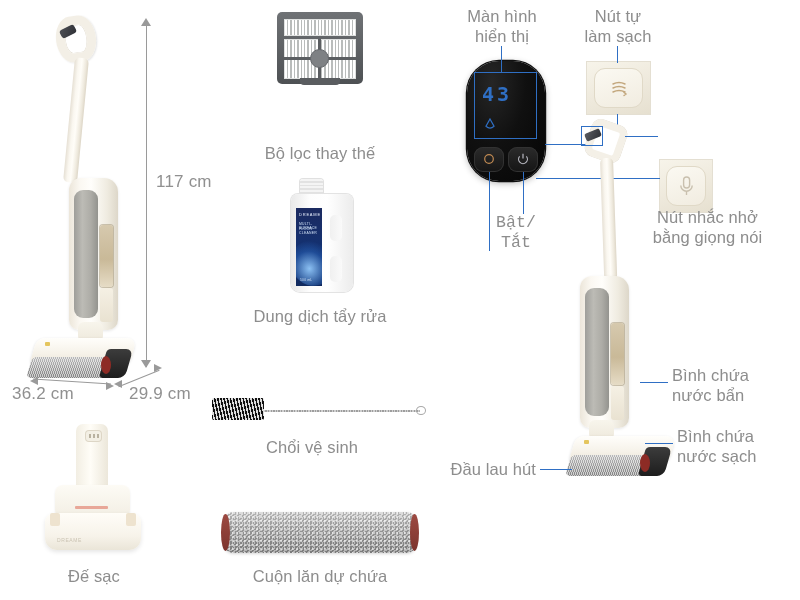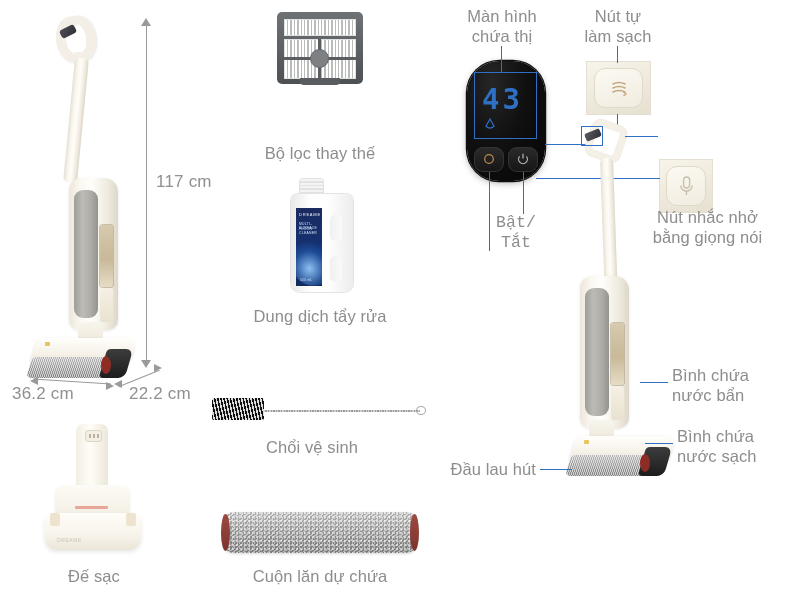--- a/index.html
+++ b/index.html
@@ -302,21 +302,21 @@
   <div class="art" style="left:141px;top:360px;width:0;height:0;border-left:5px solid transparent;border-right:5px solid transparent;border-top:8px solid #9a9a9a;"></div>
   <div class="dim" style="left:156px;top:172px;">117 cm</div>
 
   <div class="gln h" style="left:33px;top:381px;width:78px;transform:rotate(3.5deg);"></div>
   <div class="art" style="left:30px;top:377px;width:0;height:0;border-top:4.5px solid transparent;border-bottom:4.5px solid transparent;border-right:8px solid #9a9a9a;"></div>
   <div class="art" style="left:106px;top:382px;width:0;height:0;border-top:4.5px solid transparent;border-bottom:4.5px solid transparent;border-left:8px solid #9a9a9a;"></div>
   <div class="gln h" style="left:117px;top:378px;width:44px;transform:rotate(-22deg);"></div>
   <div class="art" style="left:114px;top:380px;width:0;height:0;border-top:4.5px solid transparent;border-bottom:4.5px solid transparent;border-right:8px solid #9a9a9a;"></div>
   <div class="art" style="left:154px;top:364px;width:0;height:0;border-top:4.5px solid transparent;border-bottom:4.5px solid transparent;border-left:8px solid #9a9a9a;"></div>
   <div class="dim" style="left:12px;top:384px;">36.2 cm</div>
-  <div class="dim" style="left:129px;top:384px;">22.2 cm</div>
+  <div class="dim" style="left:129px;top:384px;">29.9 cm</div>
 
   <div>
     <div class="flt-frame art" style="left:277px;top:12px;width:86px;height:72px;"></div>
     <div class="flt-inner art" style="left:284px;top:19px;width:72px;height:17px;"></div>
     <div class="flt-pleat art" style="left:285px;top:20px;width:70px;height:15px;"></div>
     <div class="flt-inner art" style="left:284px;top:39px;width:72px;height:40px;"></div>
     <div class="flt-pleat art" style="left:285px;top:40px;width:70px;height:38px;"></div>
     <div class="flt-bar art" style="left:284px;top:57px;width:72px;height:3px;"></div>
     <div class="flt-bar art" style="left:318px;top:39px;width:3px;height:40px;"></div>
     <div class="flt-hub art" style="left:310px;top:49px;width:19px;height:19px;"></div>
@@ -365,41 +365,41 @@
     <div class="roll art" style="left:224px;top:512px;width:192px;height:41px;"></div>
     <div class="roll-end art" style="left:221px;top:514px;width:9px;height:37px;"></div>
     <div class="roll-end art" style="left:410px;top:514px;width:9px;height:37px;"></div>
   </div>
   <div class="lbl c" style="left:229px;top:566px;width:182px;">Cuộn lăn dự chứa</div>
 
   <div>
     <div class="panel art" style="left:467px;top:61px;width:78px;height:120px;"></div>
 
     <div class="box" style="left:474px;top:72px;width:63px;height:67px;"></div>
-    <div class="seg" style="left:482px;top:82px;font-size:29px;">43</div>
+    <div class="seg" style="left:482px;top:82px;font-size:20px;">43</div>
 
     <svg class="art" style="left:482px;top:118px;" width="16" height="14" viewBox="0 0 16 14">
       <path d="M8 1 L12 8.2 Q8 12 4 8.2 Z" fill="none" stroke="#2f6fc4" stroke-width="1.2"></path>
     </svg>
 
     <div class="panel-btn art" style="left:474px;top:147px;width:30px;height:25px;">
       <svg style="position:absolute;left:9px;top:6px;" width="12" height="12" viewBox="0 0 12 12">
         <circle cx="6" cy="6" r="4.3" fill="none" stroke="#c08a52" stroke-width="1.2"></circle>
       </svg>
     </div>
     <div class="panel-btn art" style="left:508px;top:147px;width:30px;height:25px;">
       <svg style="position:absolute;left:9px;top:6px;" width="12" height="12" viewBox="0 0 12 12">
         <path d="M2.6 3.4 A4.4 4.4 0 1 0 9.4 3.4" fill="none" stroke="#b9b9c2" stroke-width="1.2"></path>
         <line x1="6" y1="0.8" x2="6" y2="5.6" stroke="#b9b9c2" stroke-width="1.2"></line>
       </svg>
     </div>
   </div>
 
   <div class="lbl c" style="left:440px;top:6px;width:124px;">Màn hình
-chứa thị</div>
+hiển thị</div>
   <div class="ln v" style="left:501px;top:46px;height:27px;"></div>
 
   <div class="ln h" style="left:545px;top:144px;width:45px;"></div>
 
   <div class="ln v" style="left:523px;top:172px;height:42px;"></div>
   <div class="lbl c" style="left:476px;top:213px;width:80px;font-family:Liberation Mono, monospace;">Bật/
 Tắt</div>
 
   <div class="ln v" style="left:489px;top:172px;height:79px;"></div>
 

